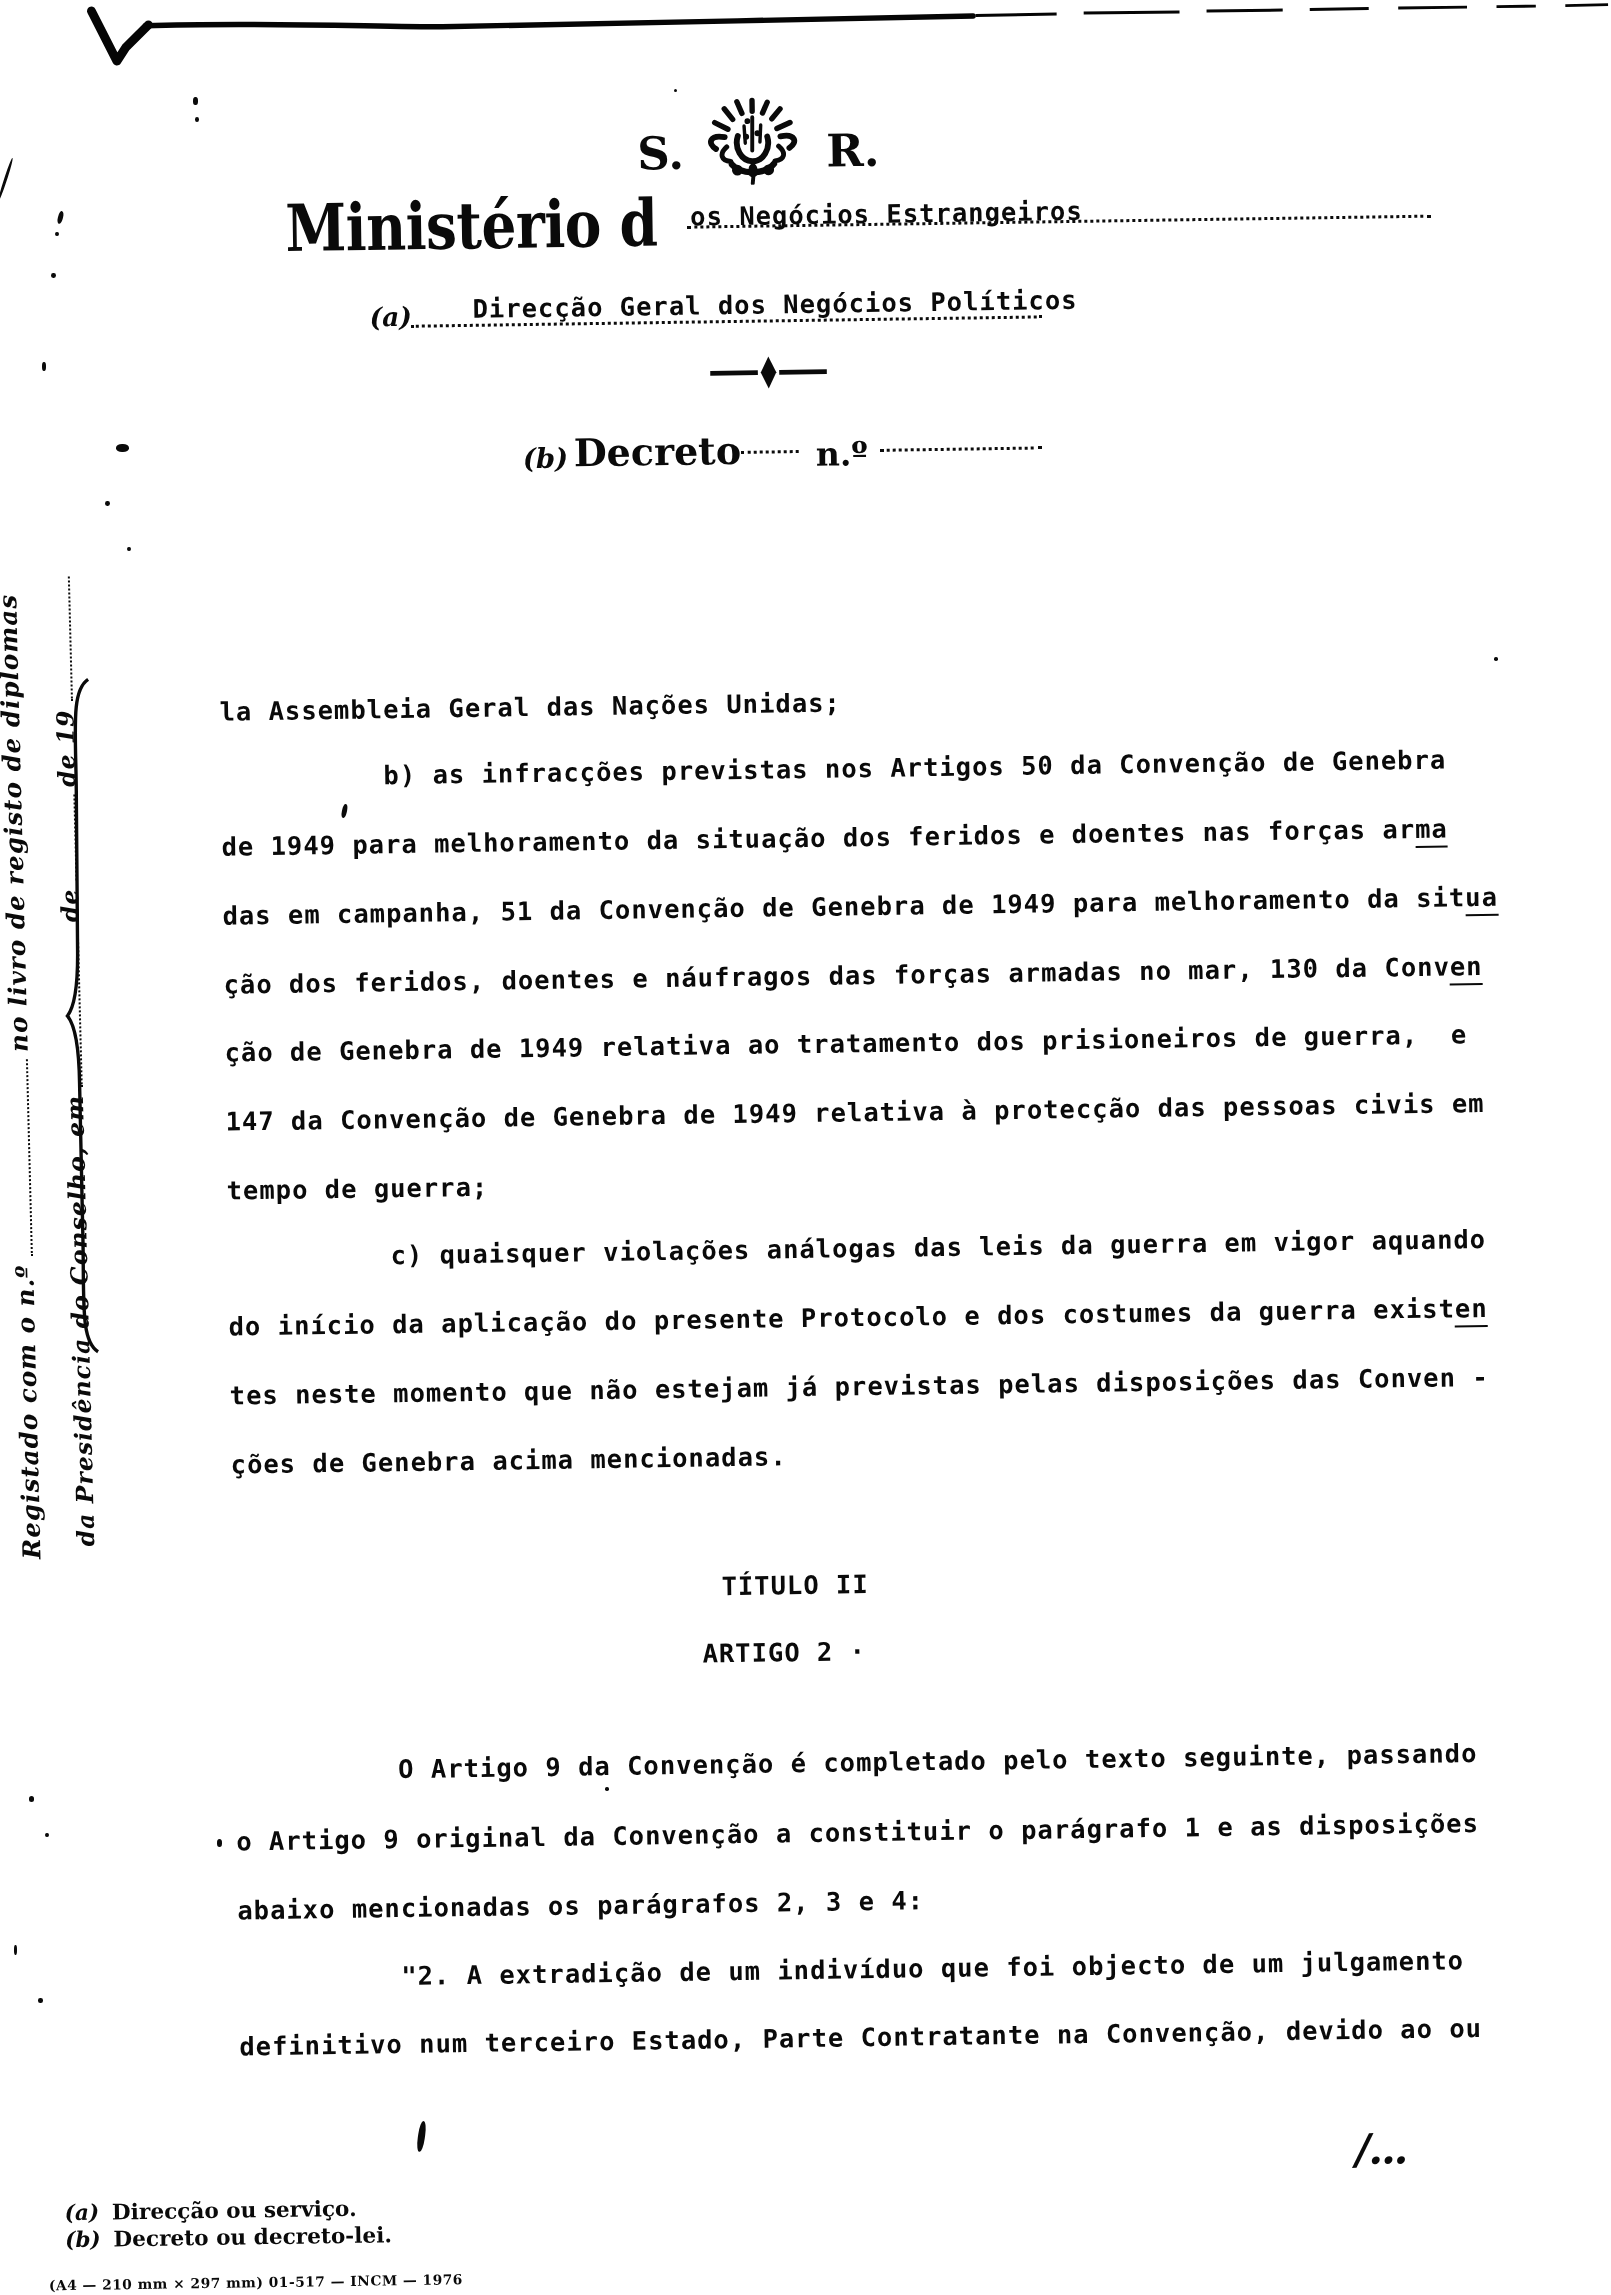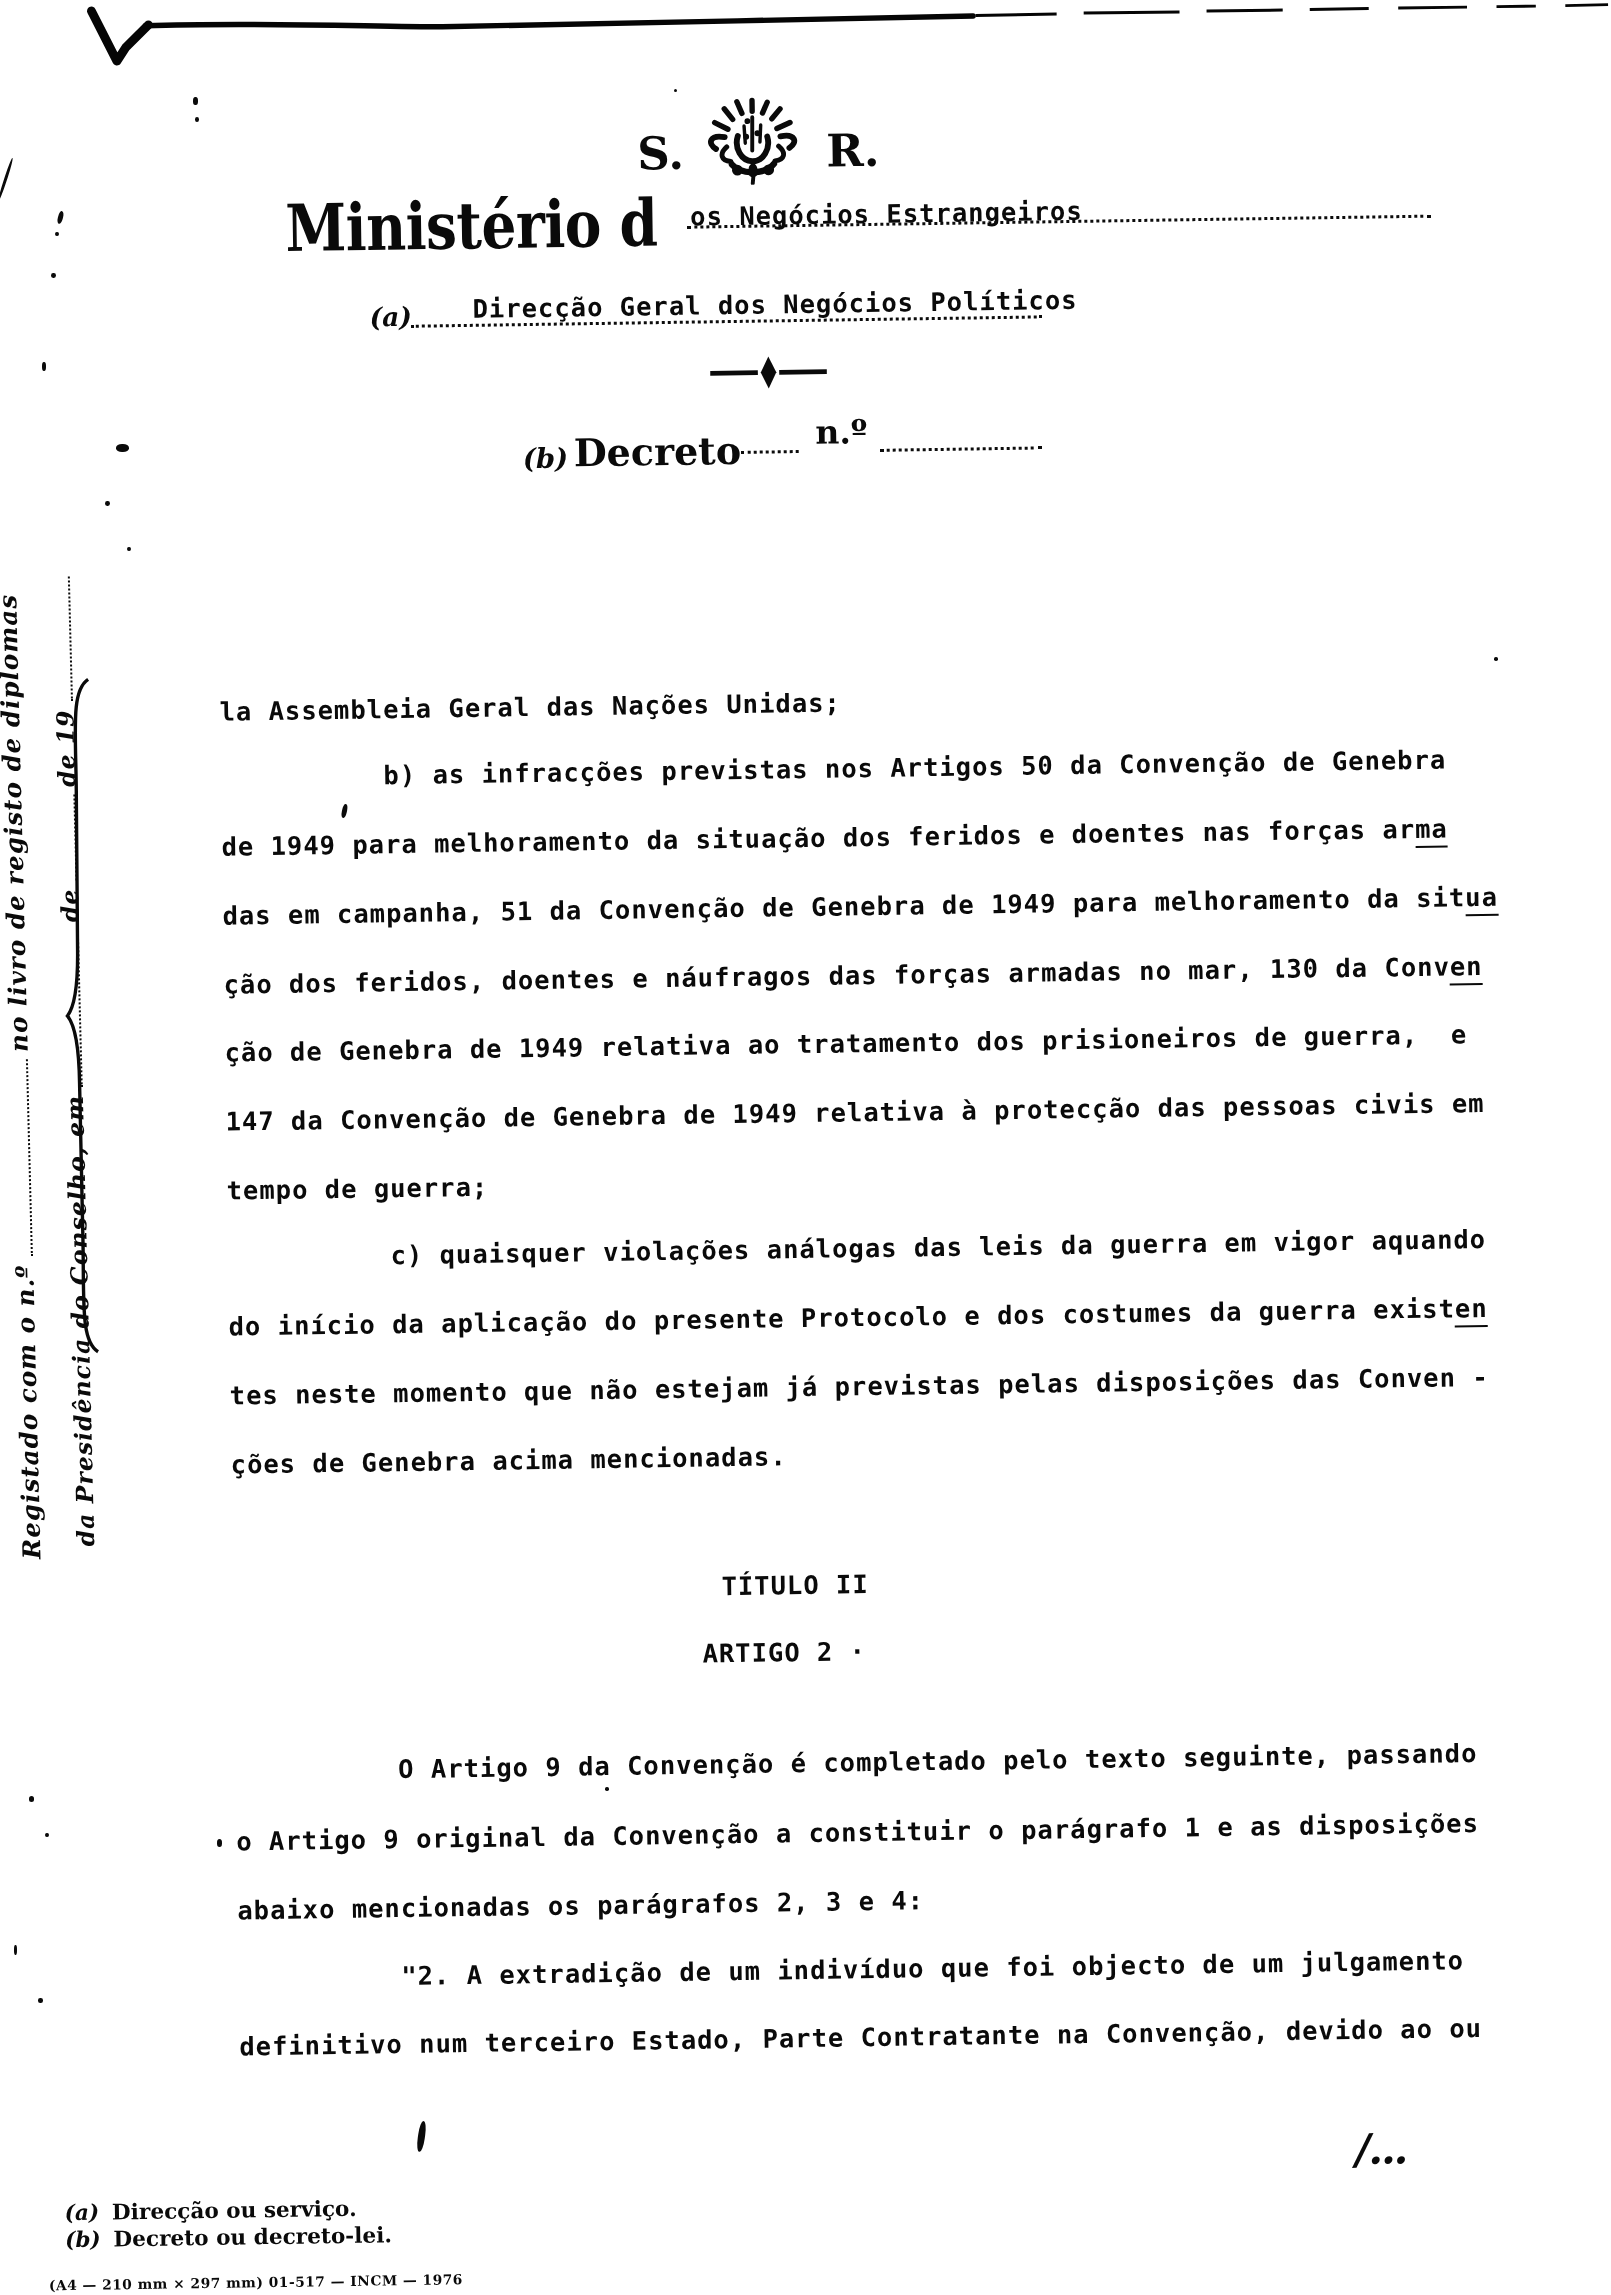--- a/index.html
+++ b/index.html
@@ -98,21 +98,21 @@
 
     <svg width="118" height="34" viewBox="0 0 240 70" style="position:absolute;left:721px;top:355px">
       <rect y="30" width="98" height="10" fill="#0a0a0a"></rect>
       <rect x="142" y="30" width="98" height="10" fill="#0a0a0a"></rect>
       <path d="M120 2 L136 35 L120 68 L104 35 Z" fill="#0a0a0a"></path>
     </svg>
 
     <div class="print label-it" style="left:533px;top:438px;font-size:27.5px">(b)</div>
     <div class="print decreto" style="left:584px;top:431px">Decreto</div>
     <div class="dotline" style="left:751px;top:445px;width:58px;border-bottom-width:3.4px"></div>
-    <div class="print no-label" style="left:826px;top:416px">n.º</div>
+    <div class="print no-label" style="left:826px;top:438px">n.º</div>
     <div class="dotline" style="left:890px;top:445px;width:162px;border-bottom-width:3.4px"></div>
 
     <div class="vtext" style="left:41px;top:1518px">
       <span>Registado com o n.º</span><span class="vdots" style="width:197px"></span><span>no livro de registo de diplomas</span>
     </div>
     <svg width="31" height="688" viewBox="0 0 64 1400" style="position:absolute;left:67px;top:661px">
       <path d="M58 6 C 20 30, 32 120, 30 260 L 28 560 C 28 644, 18 684, 5 700 C 18 716, 28 756, 28 840 L 30 1140 C 32 1280, 20 1370, 58 1394" fill="none" stroke="#0a0a0a" stroke-width="7"></path>
     </svg>
     <div class="vtext" style="left:96px;top:1506px;font-size:23.6px">
       <span>da Presidência do Conselho, em</span><span class="vdots" style="width:157px"></span><span>de</span><span class="vdots" style="width:86px"></span><span>de 19</span><span class="vdots" style="width:125px"></span>

